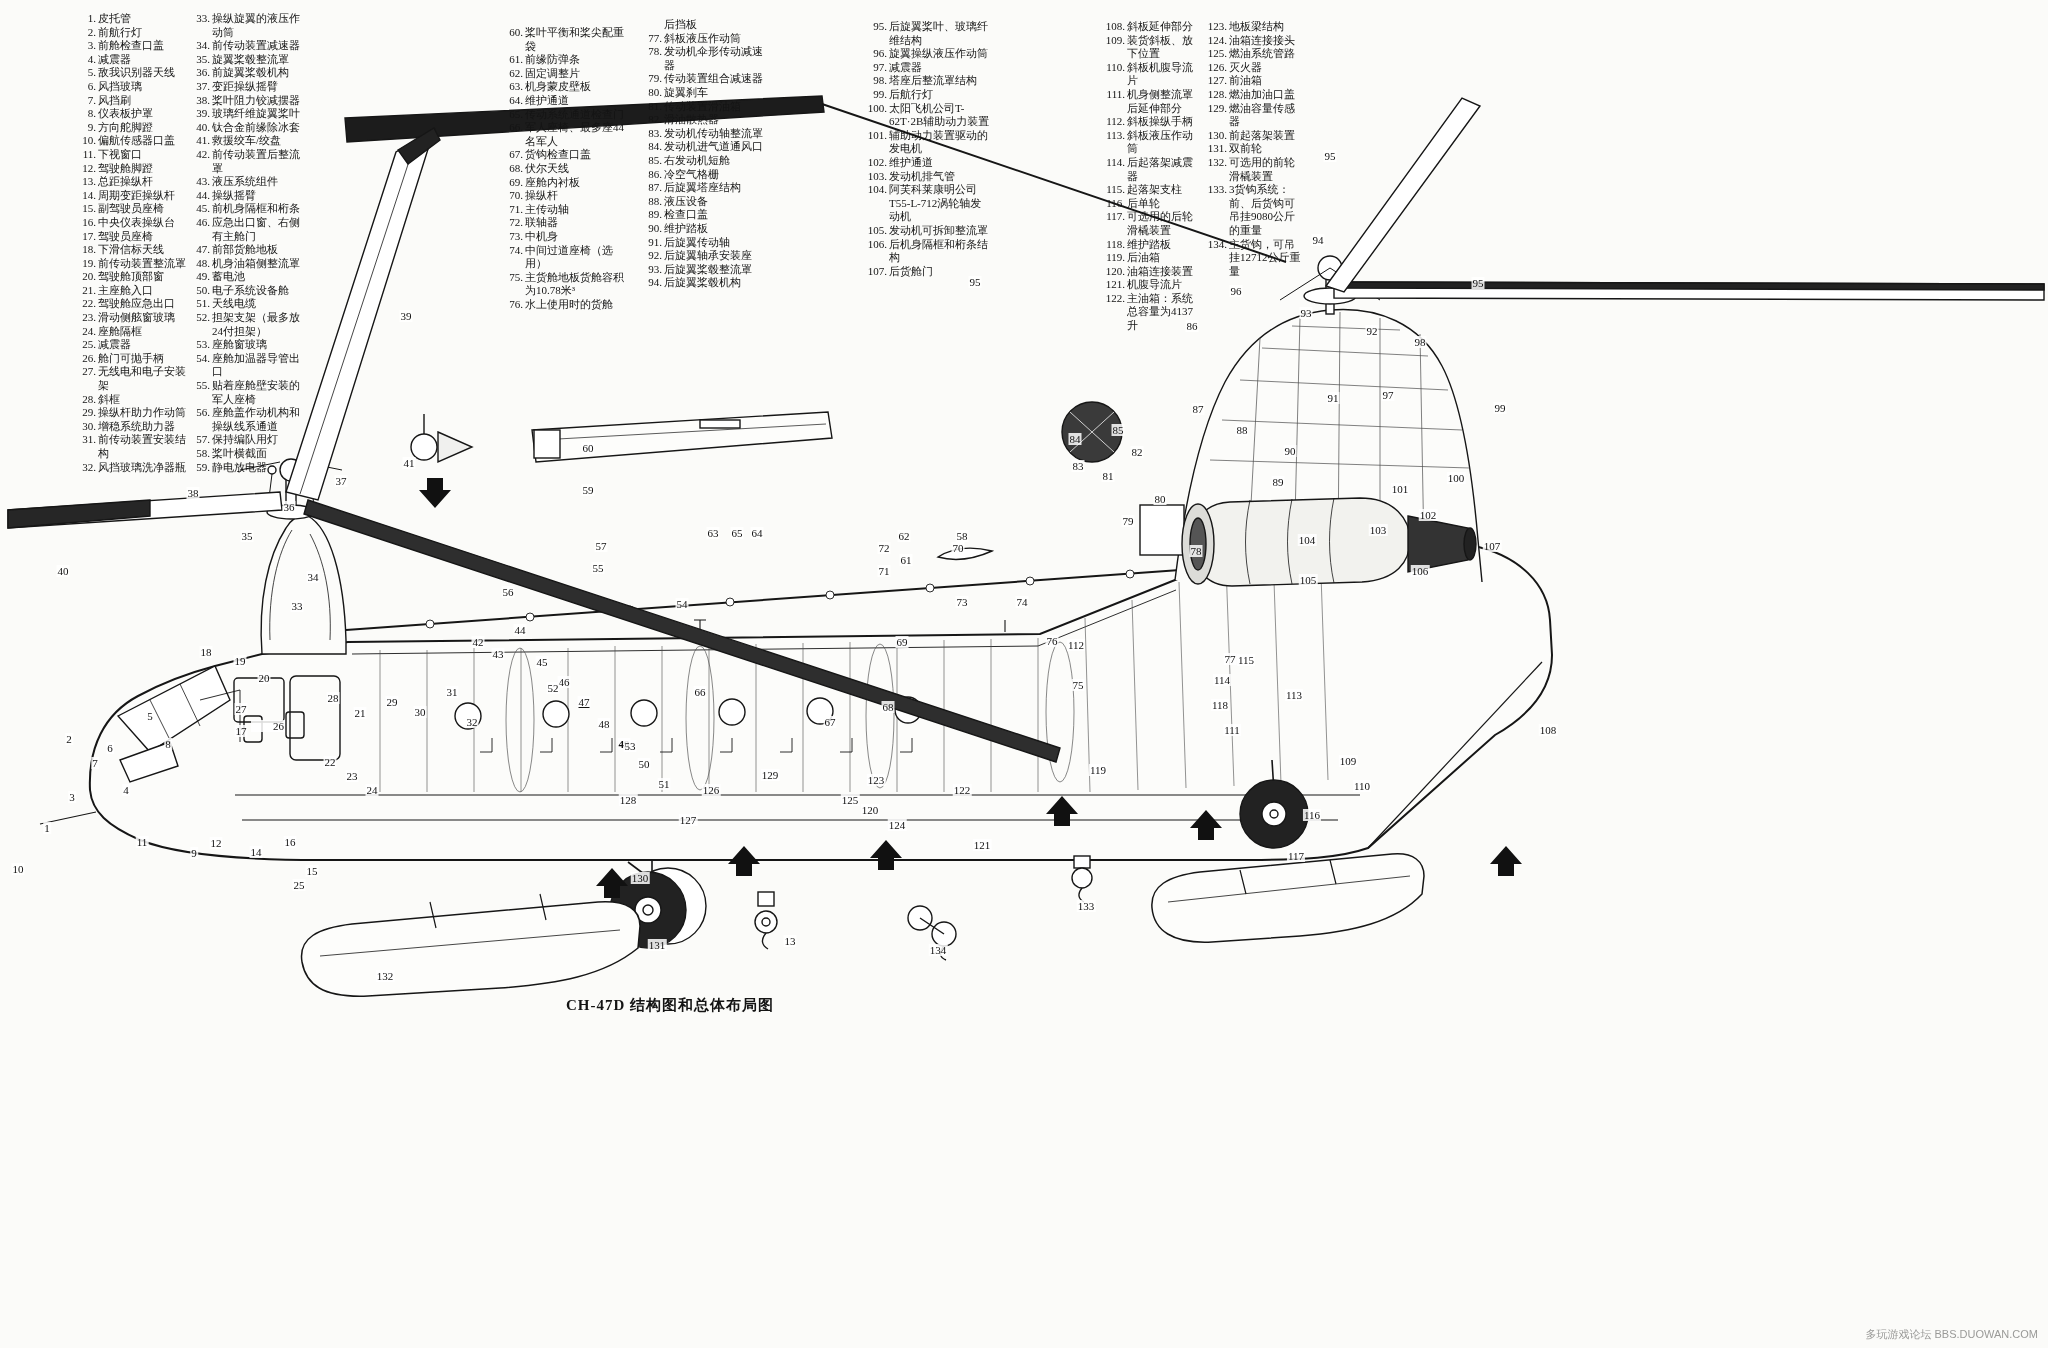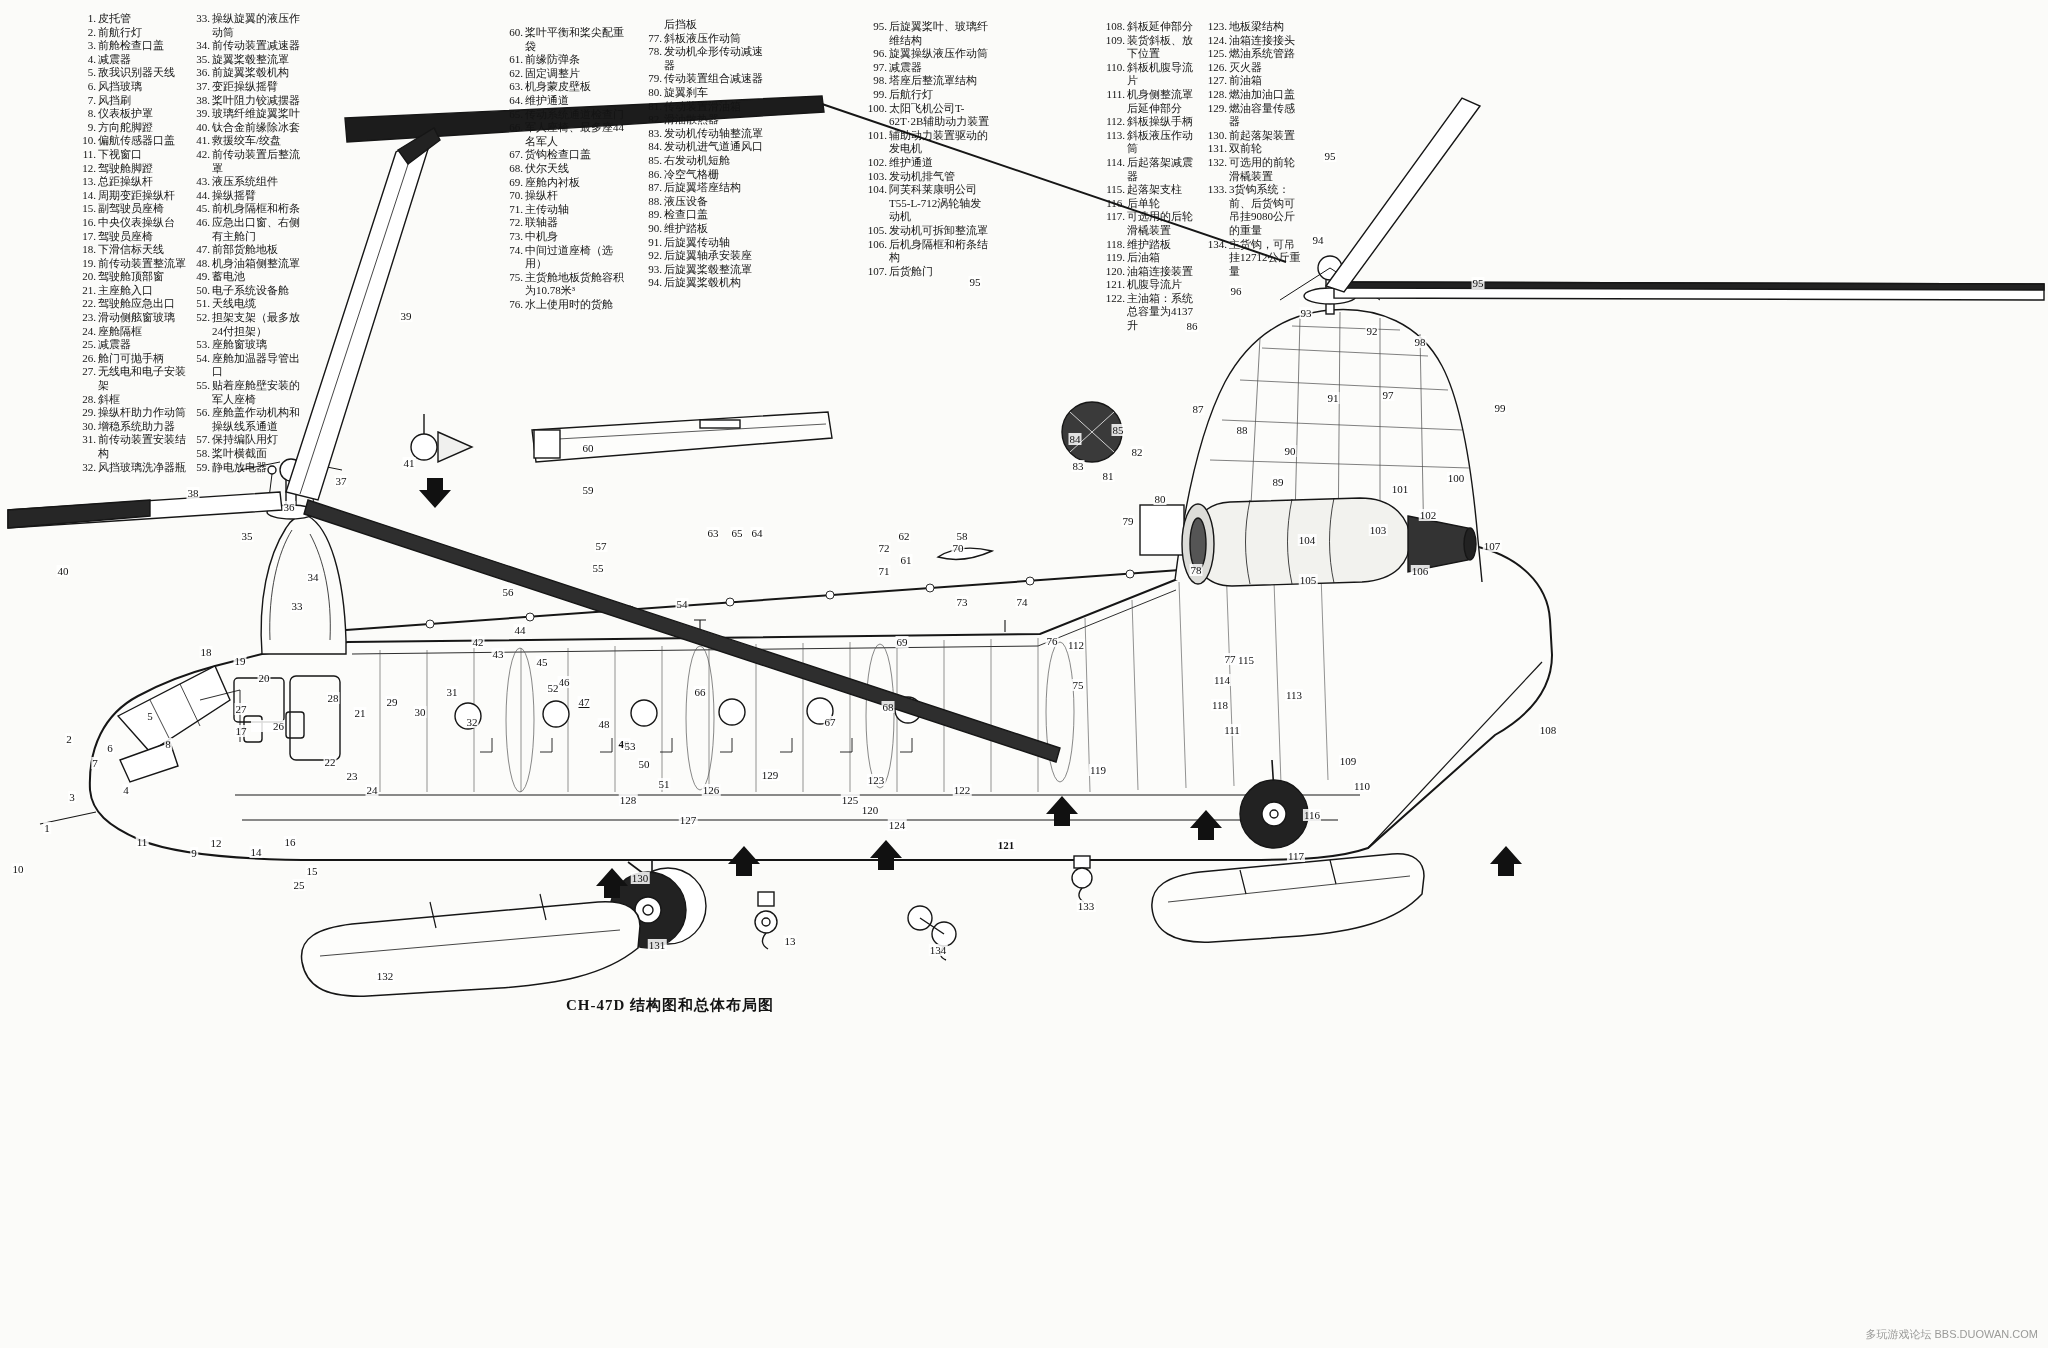--- a/index.html
+++ b/index.html
@@ -836,21 +836,21 @@
       <span class="callout" style="left: 888px; top: 707px;">68</span>
       <span class="callout" style="left: 902px; top: 642px;">69</span>
       <span class="callout" style="left: 958px; top: 548px;">70</span>
       <span class="callout" style="left: 884px; top: 571px;">71</span>
       <span class="callout" style="left: 884px; top: 548px;">72</span>
       <span class="callout" style="left: 962px; top: 602px;">73</span>
       <span class="callout" style="left: 1022px; top: 602px;">74</span>
       <span class="callout" style="left: 1078px; top: 685px;">75</span>
       <span class="callout" style="left: 1052px; top: 641px;">76</span>
       <span class="callout" style="left: 1230px; top: 659px;">77</span>
-      <span class="callout" style="left: 1196px; top: 570px;">78</span>
+      <span class="callout" style="left: 1196px; top: 551px;">78</span>
       <span class="callout" style="left: 1128px; top: 521px;">79</span>
       <span class="callout" style="left: 1160px; top: 499px;">80</span>
       <span class="callout" style="left: 1108px; top: 476px;">81</span>
       <span class="callout" style="left: 1137px; top: 452px;">82</span>
       <span class="callout" style="left: 1078px; top: 466px;">83</span>
       <span class="callout" style="left: 1075px; top: 439px;">84</span>
       <span class="callout" style="left: 1118px; top: 430px;">85</span>
       <span class="callout" style="left: 1192px; top: 326px;">86</span>
       <span class="callout" style="left: 1198px; top: 409px;">87</span>
       <span class="callout" style="left: 1242px; top: 430px;">88</span>
@@ -881,21 +881,21 @@
       <span class="callout" style="left: 1232px; top: 730px;">111</span>
       <span class="callout" style="left: 1076px; top: 645px;">112</span>
       <span class="callout" style="left: 1258px; top: 695px; margin-left: 36px;">113</span>
       <span class="callout" style="left: 1222px; top: 680px;">114</span>
       <span class="callout" style="left: 1246px; top: 660px;">115</span>
       <span class="callout" style="left: 1312px; top: 815px;">116</span>
       <span class="callout" style="left: 1296px; top: 856px;">117</span>
       <span class="callout" style="left: 1220px; top: 705px;">118</span>
       <span class="callout" style="left: 1098px; top: 770px;">119</span>
       <span class="callout" style="left: 870px; top: 810px;">120</span>
-      <span class="callout" style="left: 1006px; top: 845px; font-weight: bold;">121</span>
+      <span class="callout" style="left: 982px; top: 845px;">121</span>
       <span class="callout" style="left: 962px; top: 790px;">122</span>
       <span class="callout" style="left: 876px; top: 780px;">123</span>
       <span class="callout" style="left: 897px; top: 825px;">124</span>
       <span class="callout" style="left: 850px; top: 800px;">125</span>
       <span class="callout" style="left: 711px; top: 790px;">126</span>
       <span class="callout" style="left: 688px; top: 820px;">127</span>
       <span class="callout" style="left: 628px; top: 800px;">128</span>
       <span class="callout" style="left: 770px; top: 775px;">129</span>
       <span class="callout" style="left: 640px; top: 878px;">130</span>
       <span class="callout" style="left: 657px; top: 945px;">131</span>

